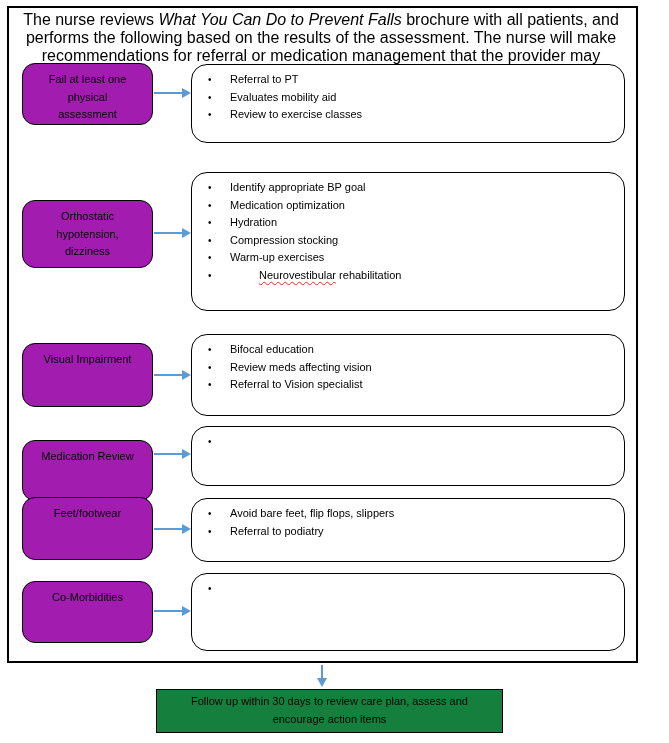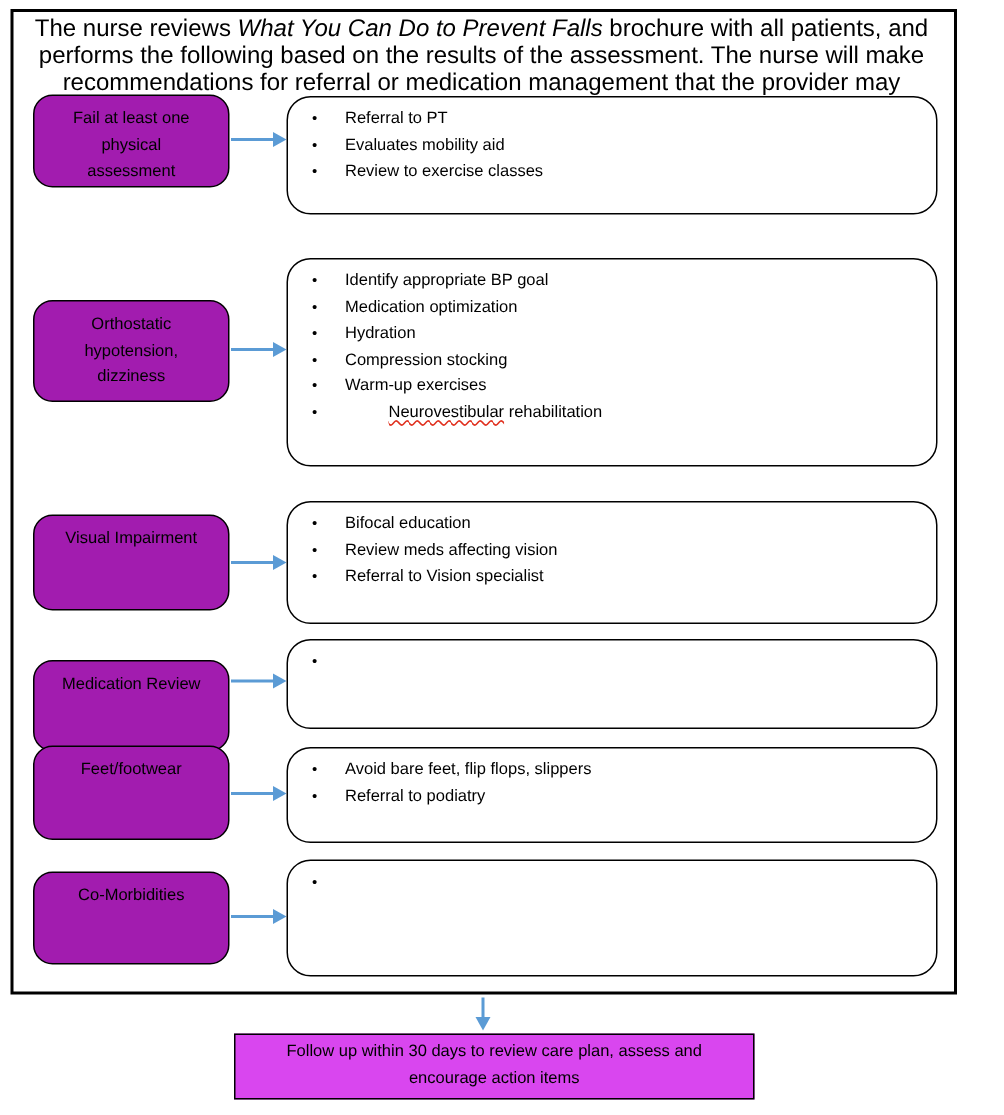--- a/index.html
+++ b/index.html
@@ -143,21 +143,21 @@
     left: 156px;
     top: 689px;
     width: 347px;
     height: 44px;
     border: 1.5px solid var(--border, #000);
     box-sizing: border-box;
     text-align: center;
     font-size: 11px;
     line-height: 17.5px;
     padding: 3px 14px 0 14px;
-    background: #d946ef;
+    background: #15803d;
   }
 
   
   .r0l { left: 22px;  top: 63px;  width: 131px; height: 62px; }
   .r0r { left: 191px; top: 64px;  width: 434px; height: 79px; }
   .r0a { left: 154px; top: 88px; }
   .r1l { left: 22px;  top: 200px; width: 131px; height: 68px; }
   .r1r { left: 191px; top: 172px; width: 434px; height: 139px; }
   .r1a { left: 154px; top: 228px; }
   .r2l { left: 22px;  top: 343px; width: 131px; height: 64px; }

